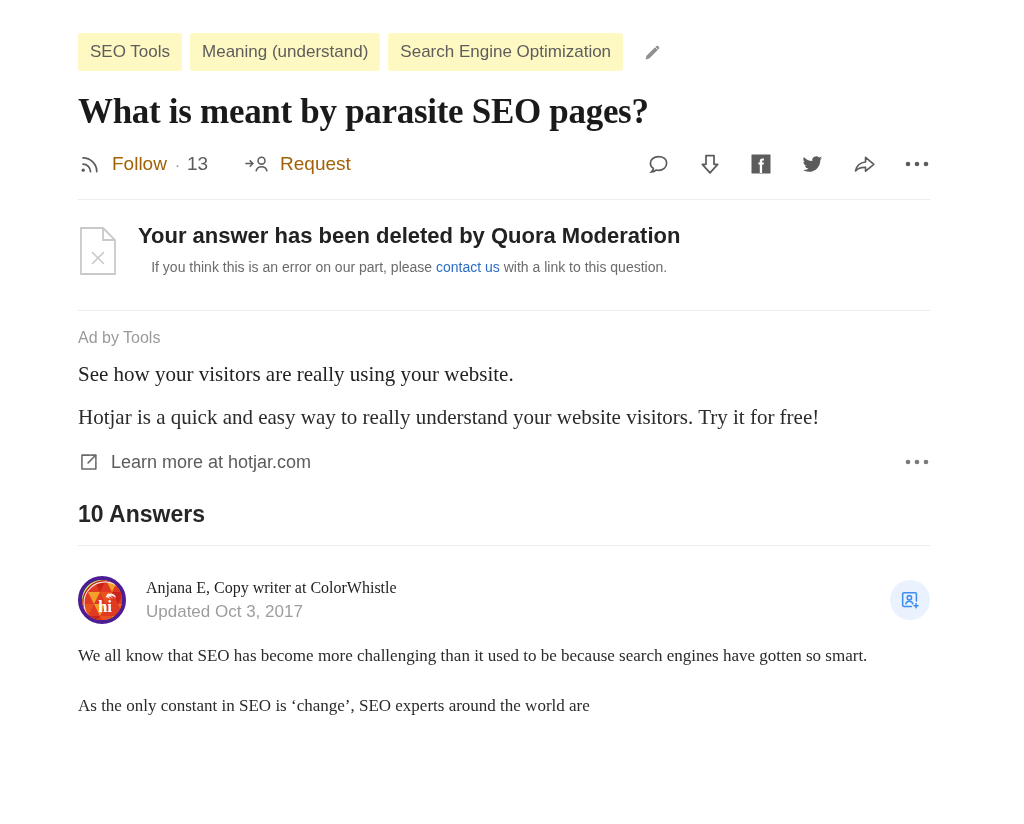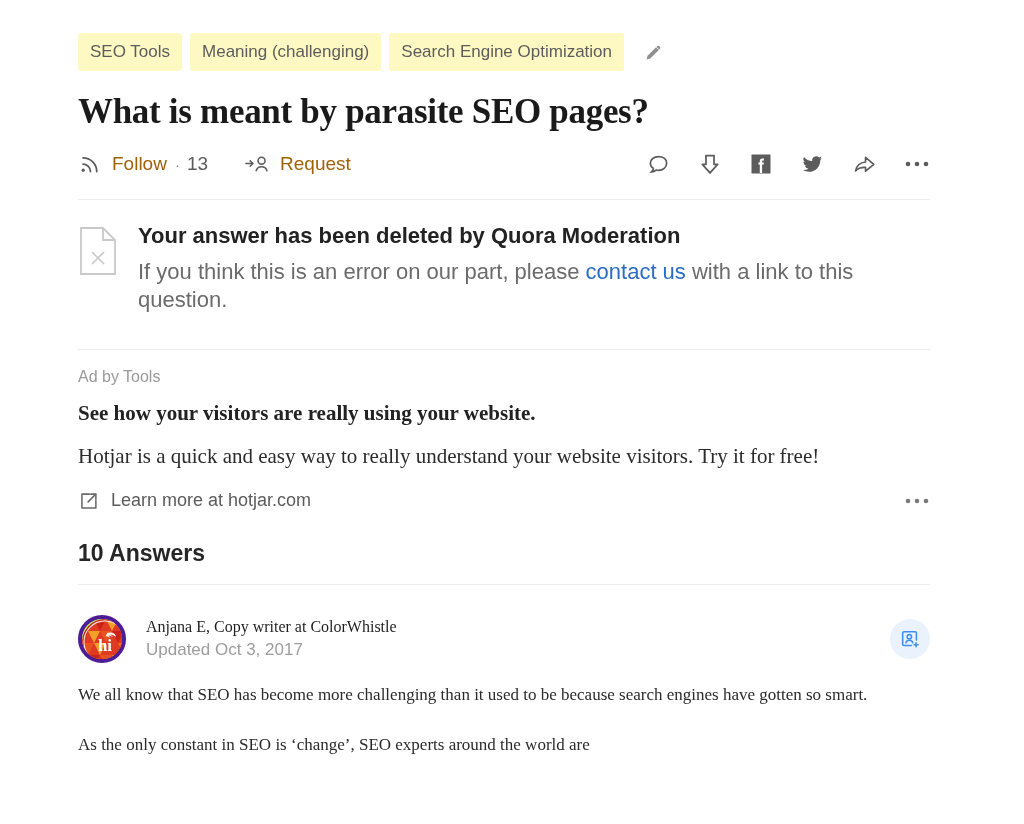--- a/index.html
+++ b/index.html
@@ -109,36 +109,37 @@
   .notice-icon { width: 44px; flex: 0 0 44px; padding-top: 4px; }
   .notice-text { margin-left: 16px; }
   .notice-title {
     font-family: "Liberation Sans", sans-serif;
     font-weight: bold;
     font-size: 22px;
     color: #222222;
     line-height: 1.25;
   }
   .notice-sub {
-    font-size: 22px;
+    font-size: 14px;
     color: #6b6b6b;
     margin-top: 8px;
     line-height: 1.3;
+    text-align: center;
   }
   .notice-sub a { color: #2b6cc4; text-decoration: none; }
 
   
   .ad { margin-top: 18px; }
   .ad-by {
     font-size: 16px;
     color: #9a9a9a;
   }
   .ad-head {
     font-family: "Liberation Serif", serif;
-    font-weight: bold;
+    font-weight: normal;
     font-size: 21px;
     color: #222222;
     margin-top: 15px;
   }
   .ad-body {
     font-family: "Liberation Serif", serif;
     font-size: 21px;
     color: #2b2b2b;
     line-height: 1.62;
     margin-top: 13px;
@@ -219,21 +220,21 @@
   .icon { display: block; }
 </style>
 </head>
 <body>
 
 <div class="page">
   <div class="content">
 
     <div class="topics">
       <div class="pill">SEO Tools</div>
-      <div class="pill">Meaning (challenging)</div>
+      <div class="pill">Meaning (understand)</div>
       <div class="pill">Search Engine Optimization</div>
       <div class="edit-btn">
         <svg class="icon" width="21" height="21" viewBox="0 0 24 24" fill="none">
           <path d="M4 20l1.2-4.2L16.1 4.9a1.9 1.9 0 0 1 2.7 0l0.4 0.4a1.9 1.9 0 0 1 0 2.7L8.3 18.8 4 20z" fill="#8f8f8f"></path>
           <path d="M15.2 5.9l2.9 2.9" stroke="#ffffff" stroke-width="1.1"></path>
         </svg>
       </div>
     </div>
 
     <h1 class="title">What is meant by parasite SEO pages?</h1>

